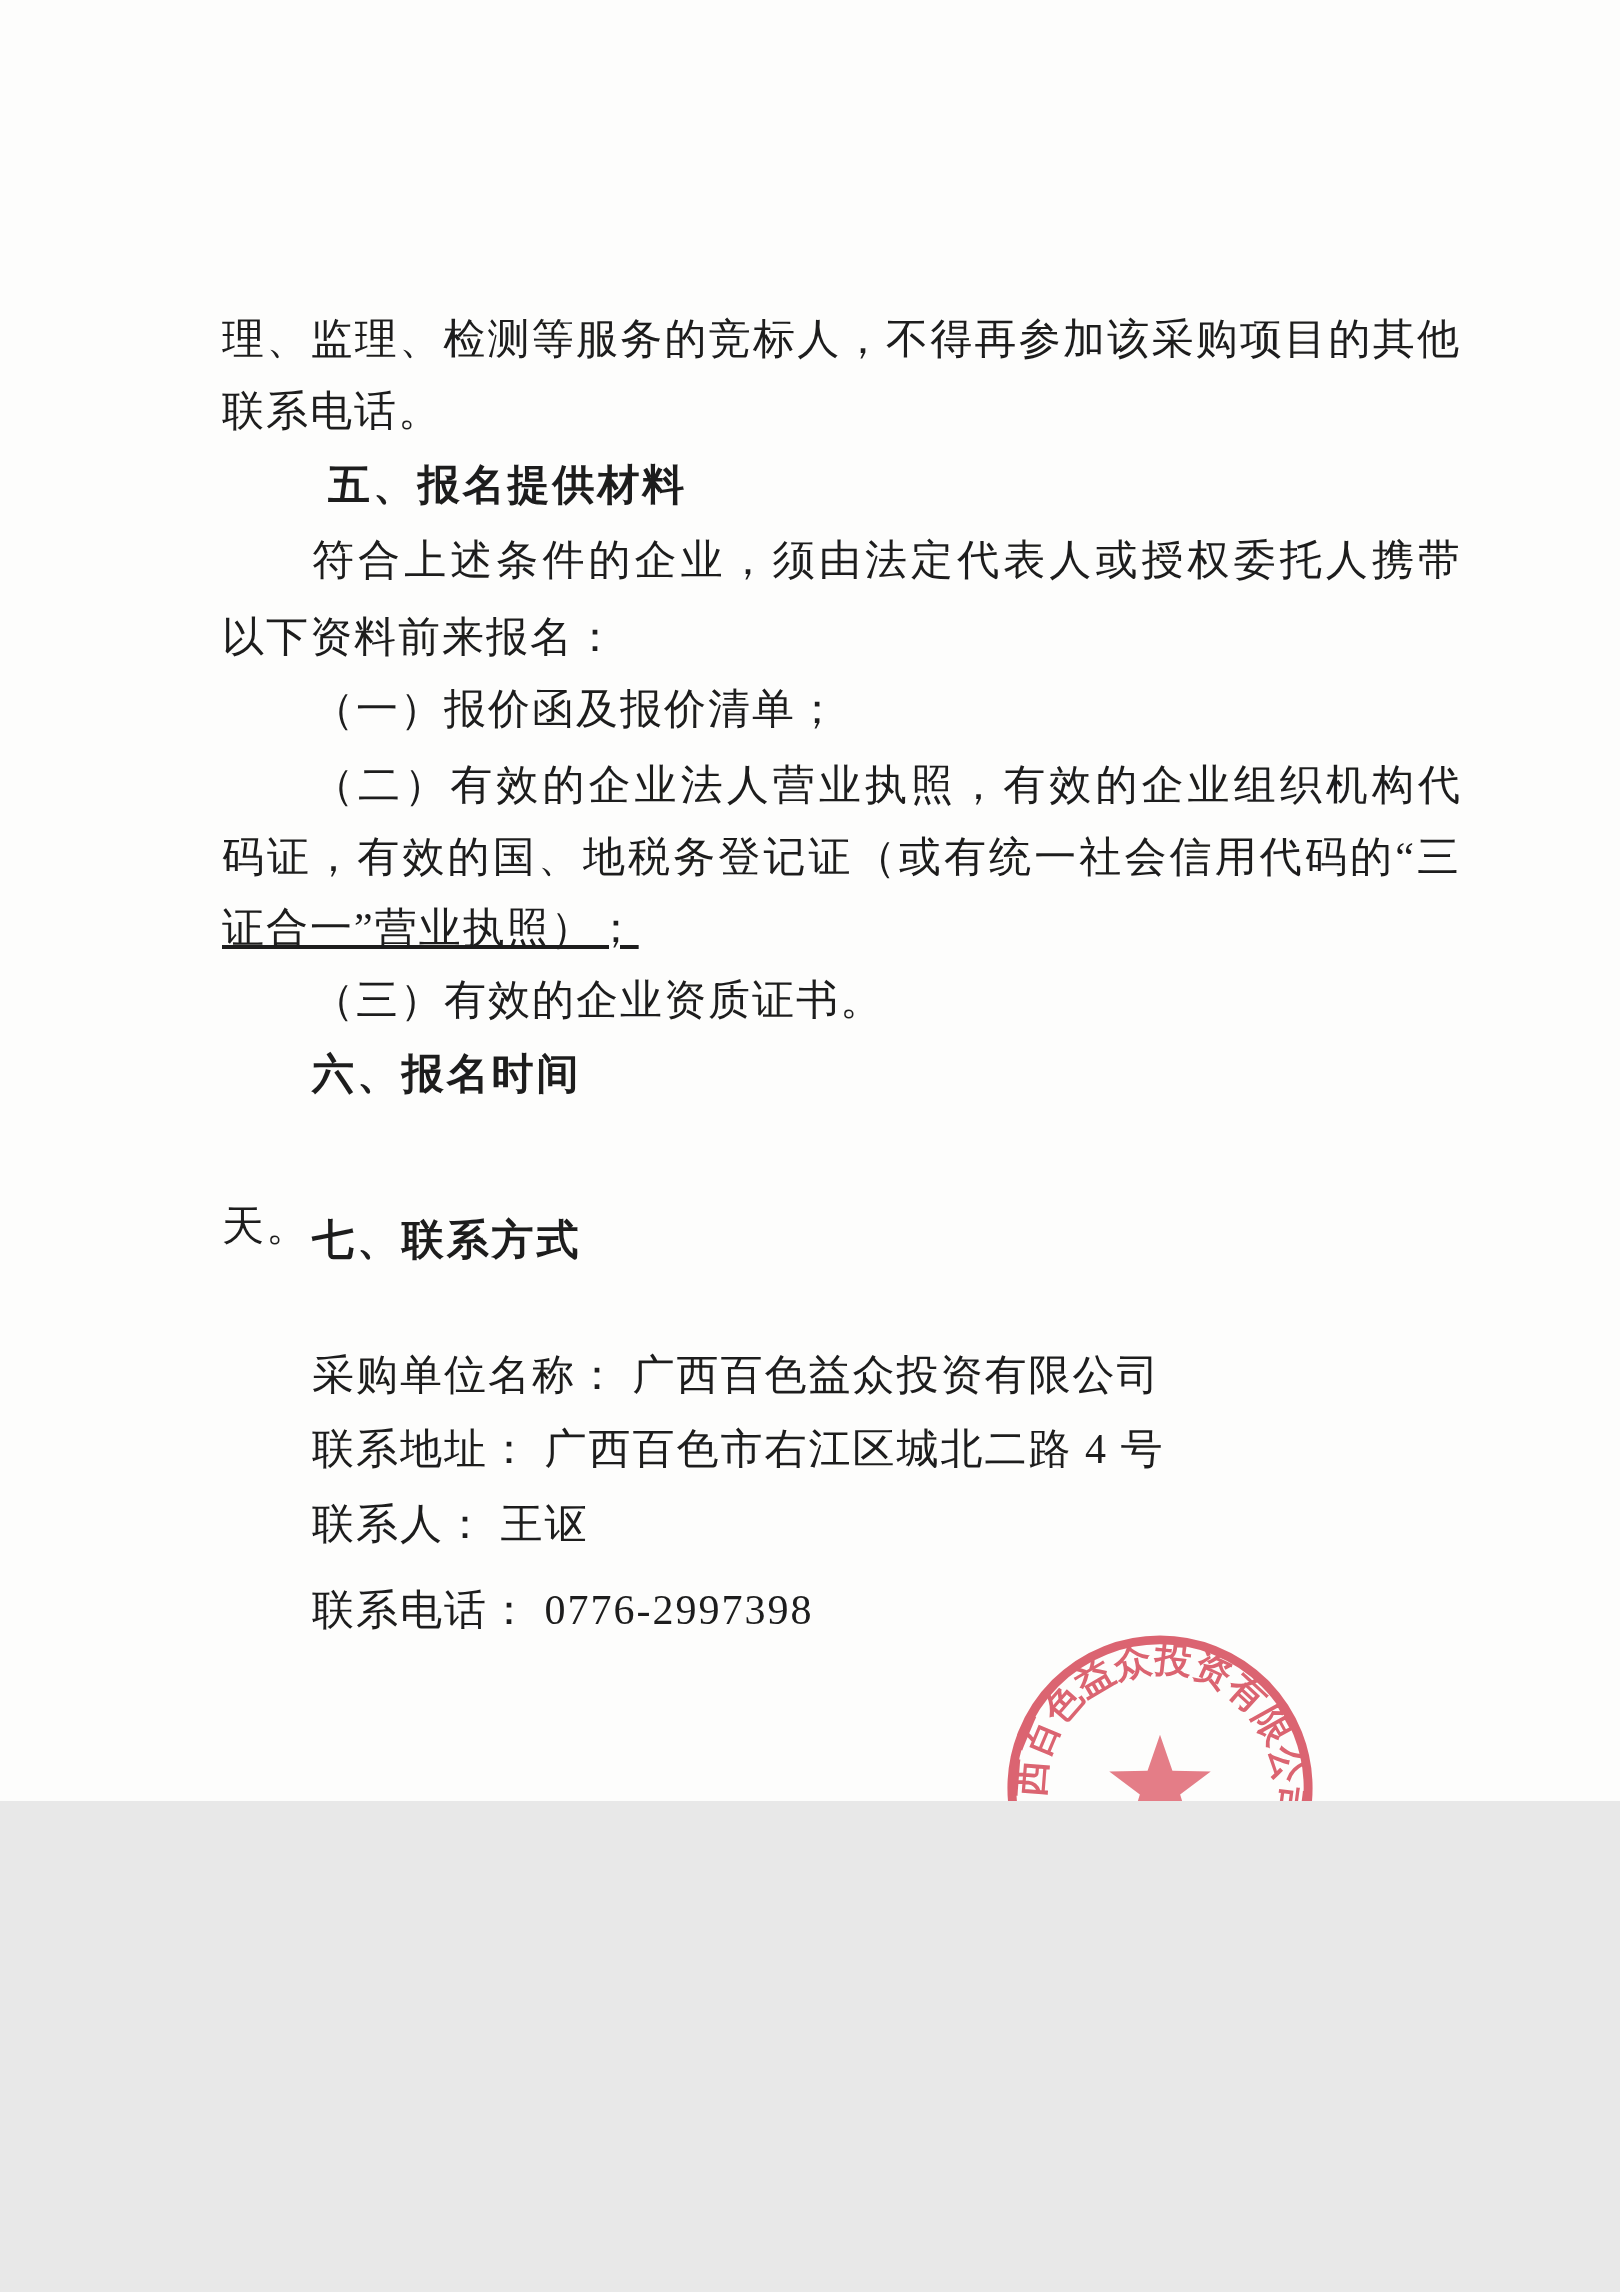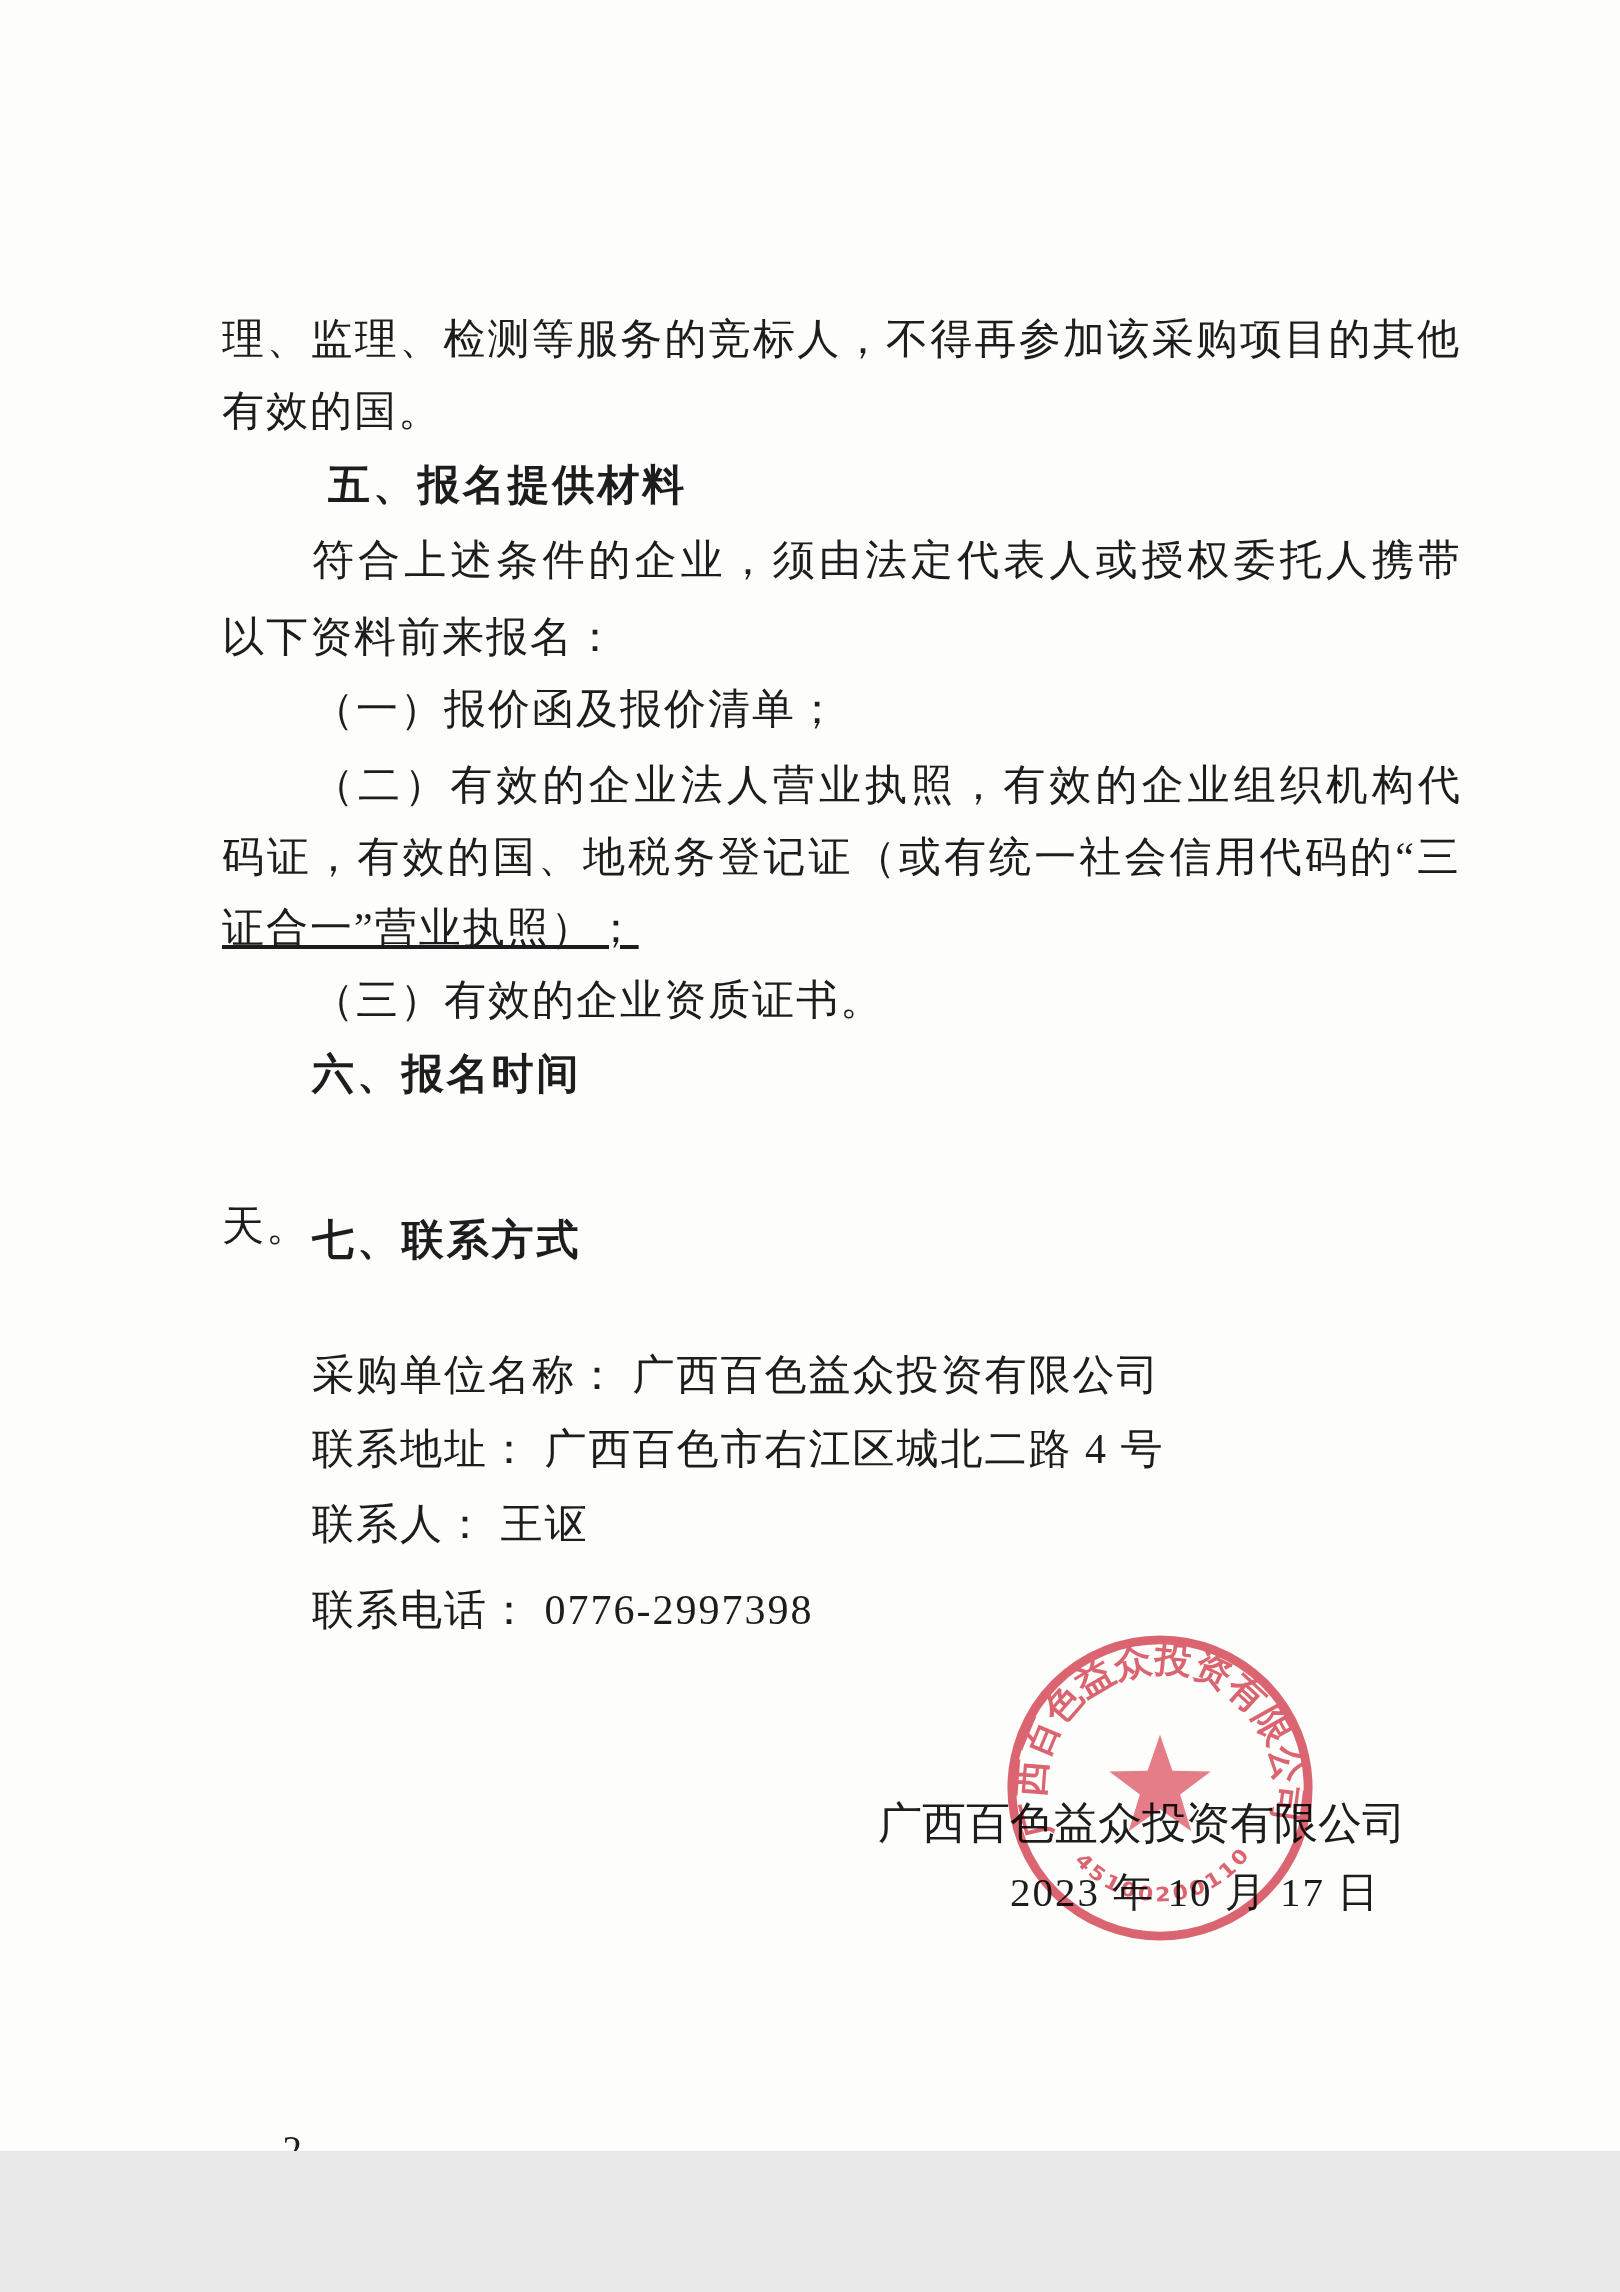--- a/index.html
+++ b/index.html
@@ -1,18 +1,18 @@
 <!DOCTYPE html>
 <html><head>
 <meta charset="utf-8">
 <style>
   html,body{margin:0;padding:0;background:#e8e8e8;}
   .page{
     position:relative;
-    width:1620px;height:2151px;
+    width:1620px;height:1801px;
     background:#fdfdfc;
     overflow:hidden;
     font-family:"Liberation Serif","DejaVu Serif",serif;
     color:#1d1d1d;
   }
   .line{
     position:absolute;
     font-size:42px;
     line-height:1.12;
     letter-spacing:2px;
@@ -60,21 +60,21 @@
     font-family:"DejaVu Sans","Liberation Sans",sans-serif;
     font-size:20px;font-weight:bold;letter-spacing:3px;
   }
 </style>
 </head>
 <body>
 
 <div class="page">
 
   <div class="line jwide" style="top:316px;">理、监理、检测等服务的竞标人，不得再参加该采购项目的其他</div>
-  <div class="line" style="top:388px;left:222px;">有效的国。</div>
+  <div class="line" style="top:388px;left:222px;">联系电话。</div>
 
   <div class="line heading" style="top:461px;left:312px;margin-left:16px;">五、报名提供材料</div>
 
   <div class="line jindent" style="top:537px;">符合上述条件的企业，须由法定代表人或授权委托人携带</div>
   <div class="line" style="top:614px;left:222px;">以下资料前来报名：</div>
 
   <div class="line" style="top:686px;left:312px;">（一）报价函及报价清单；</div>
   <div class="line jindent" style="top:762px;">（二）有效的企业法人营业执照，有效的企业组织机构代</div>
   <div class="line jwide" style="top:834px;">码证，有效的国、地税务登记证（或有统一社会信用代码的“三</div>
   <div class="line" style="top:905px;left:222px;text-decoration:underline;">证合一”营业执照）；</div>

